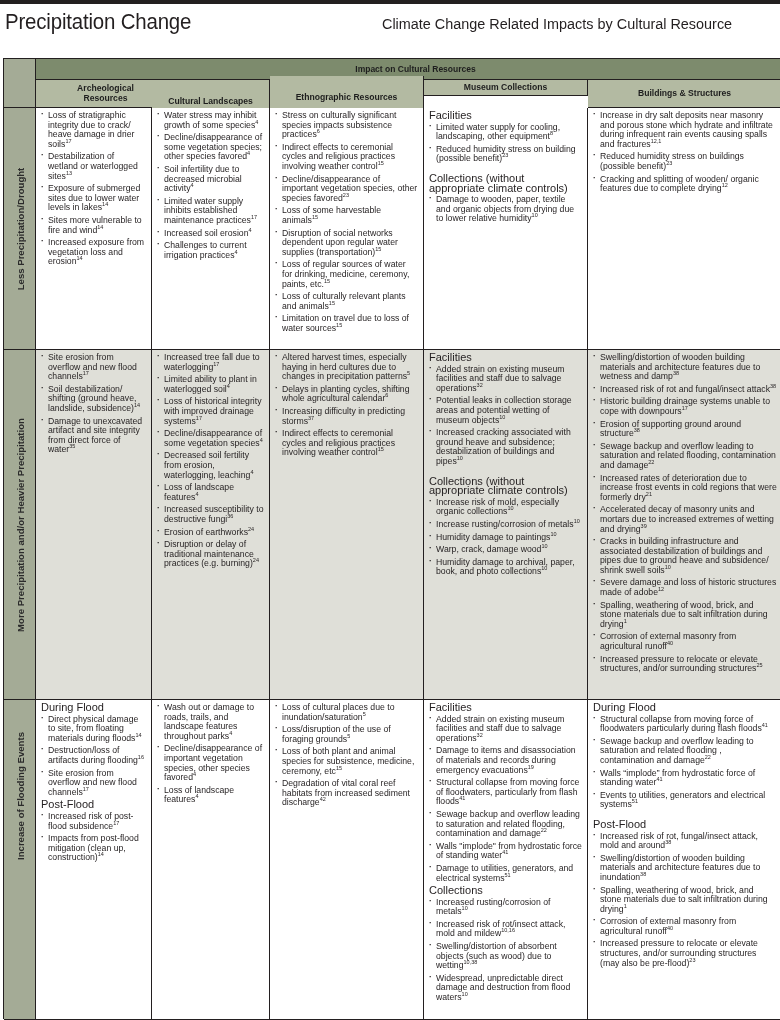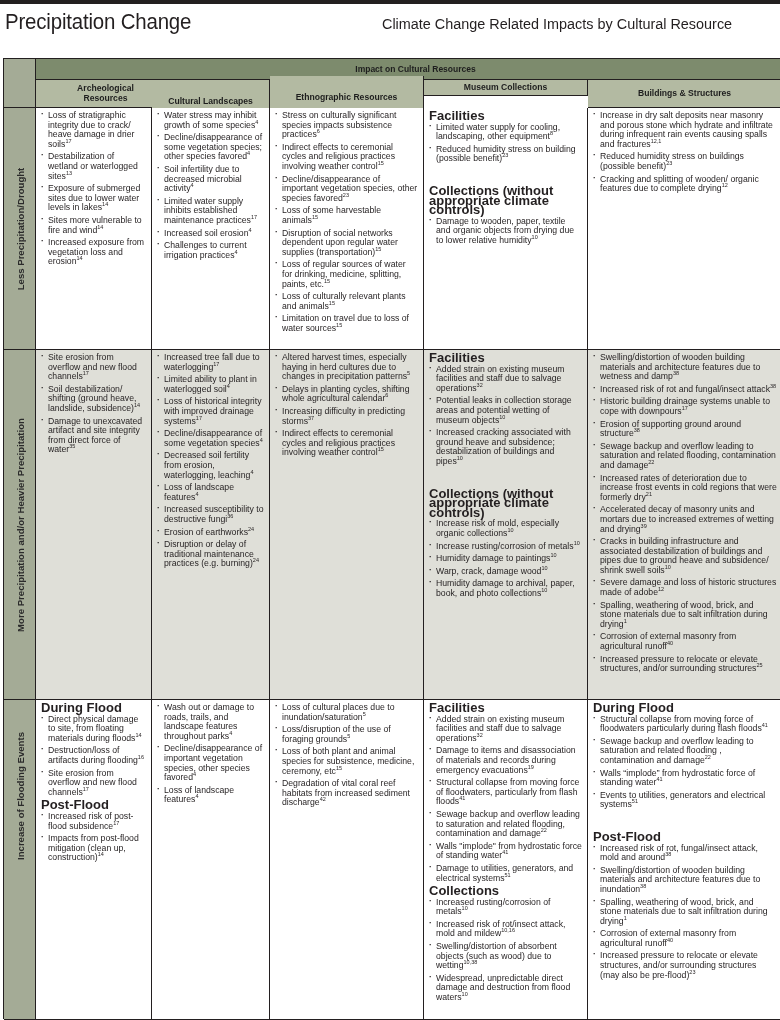--- a/index.html
+++ b/index.html
@@ -13,22 +13,22 @@
   .side { background: #a4ab96; border-right: 1.5px solid #231f20; }
   .side .vlabel { position: absolute; left: 50%; top: 50%; transform: translate(-50%, -50%) rotate(-90deg); white-space: nowrap; font-size: 9.6px; font-weight: bold; color: #2b2b2b; }
   .hdr1 { background: #7d8b6d; font-size: 8.5px; font-weight: bold; text-align: center; line-height: 21px; color: #1e1e1e; }
   .hdr2 { background: #b3baa2; font-size: 8.6px; font-weight: bold; text-align: center; color: #1e1e1e; display: flex; align-items: center; justify-content: center; line-height: 9.5px; }
   .body-white { background: #ffffff; }
   .body-grey { background: #dfdfd8; }
   .content { padding: 3px 5px 0 5px; font-size: 8.7px; line-height: 9.6px; color: #231f20; }
   .content ul { list-style: none; }
   .content li { position: relative; padding-left: 7px; margin-bottom: 3px; }
   .content li::before { content: "·"; position: absolute; left: 0; top: -1px; font-weight: bold; }
-  .content .sec { font-weight: bold; font-size: 13px; margin: 1px 0 2px 0; }
-  .content .sec.gap { margin-top: 22px; }
+  .content .sec { font-weight: normal; font-size: 11px; margin: 1px 0 2px 0; }
+  .content .sec.gap { margin-top: 10px; }
   .content .sec.tight { margin-top: 0px; }
   sup { font-size: 5.5px; vertical-align: super; line-height: 0; }
 </style>
 </head>
 <body>
 
 <div class="topbar"></div>
 <h1 class="title">Precipitation Change</h1>
 <div class="subtitle">Climate Change Related Impacts by Cultural Resource</div>
 
@@ -73,21 +73,21 @@
       </div>
     </div>
   <div class="cell body-white" style="left:266px; top:49px; width:154px; height:242px;">
       <div class="content">
         <ul>
           <li><span>Stress on culturally significant species impacts subsistence practices</span><sup>6</sup></li>
           <li><span>Indirect effects to ceremonial cycles and religious practices involving weather control</span><sup>15</sup></li>
           <li><span>Decline/disappearance of important vegetation species, other species favored</span><sup>23</sup></li>
           <li><span>Loss of some harvestable animals</span><sup>15</sup></li>
           <li><span>Disruption of social networks dependent upon regular water supplies (transportation)</span><sup>15</sup></li>
-          <li><span>Loss of regular sources of water for drinking, medicine, splitting, paints, etc.</span><sup>15</sup></li>
+          <li><span>Loss of regular sources of water for drinking, medicine, ceremony, paints, etc.</span><sup>15</sup></li>
           <li><span>Loss of culturally relevant plants and animals</span><sup>15</sup></li>
           <li><span>Limitation on travel due to loss of water sources</span><sup>15</sup></li>
         </ul>
       </div>
     </div>
   <div class="cell body-white" style="left:420px; top:49px; width:164px; height:242px;">
       <div class="content">
     <div class="sec tight">Facilities</div>
     <ul>
           <li><span>Limited water supply for cooling, landscaping, other equipment</span><sup>8</sup></li>

